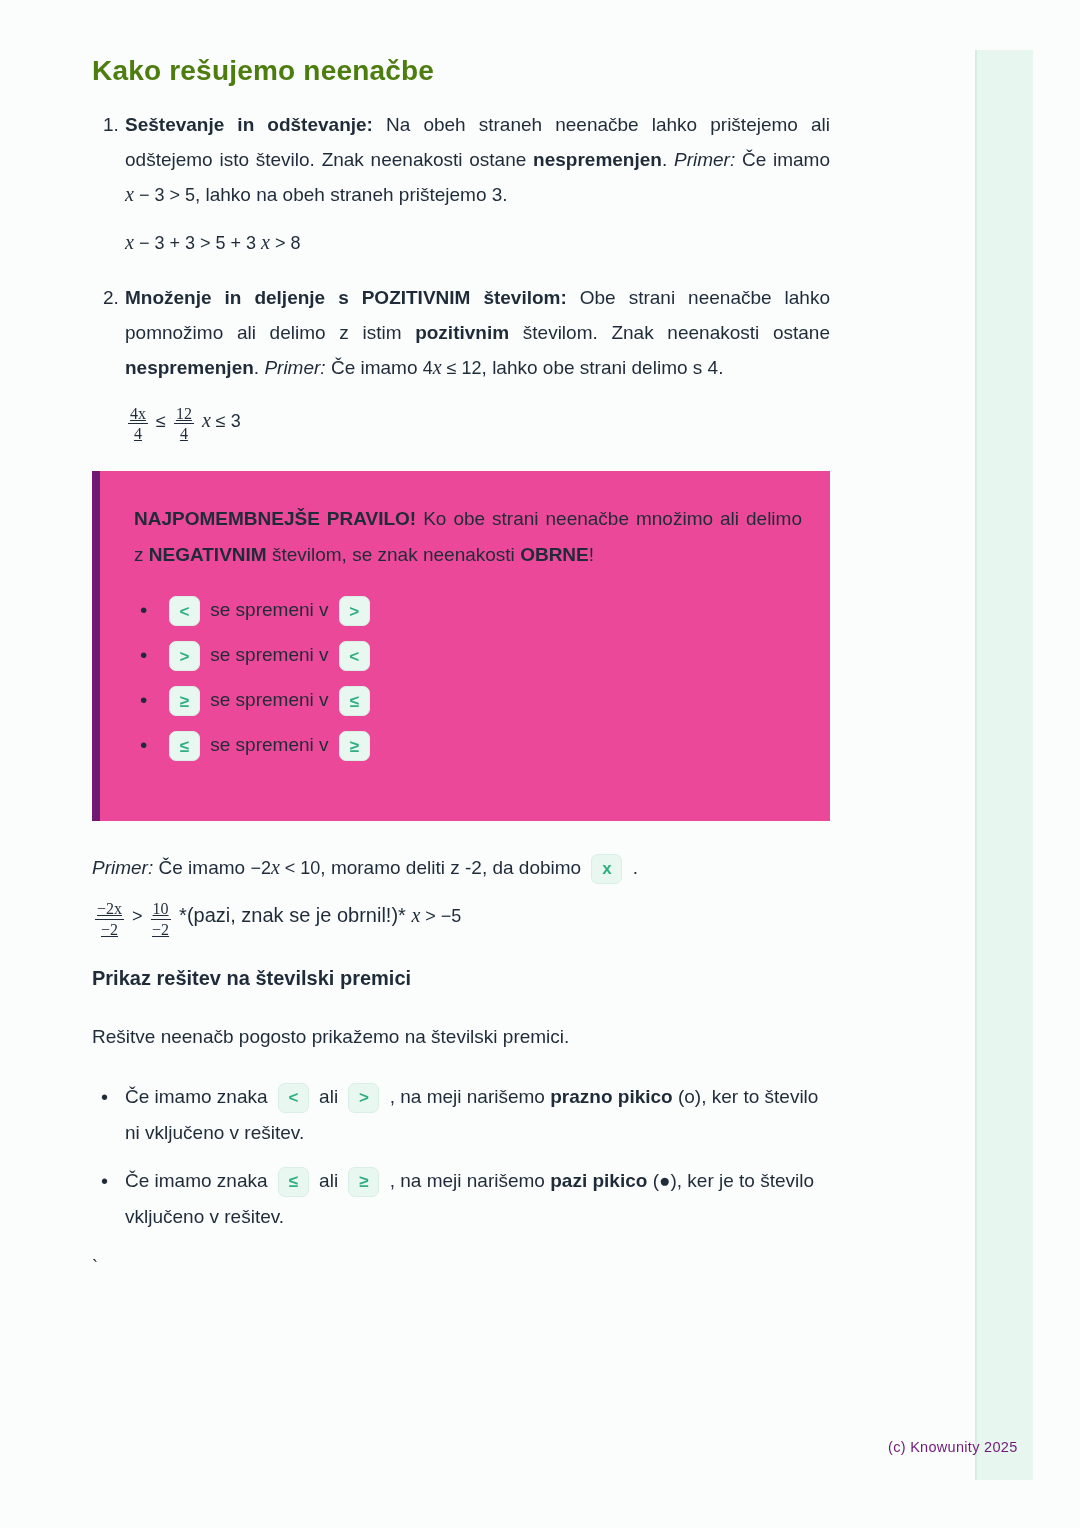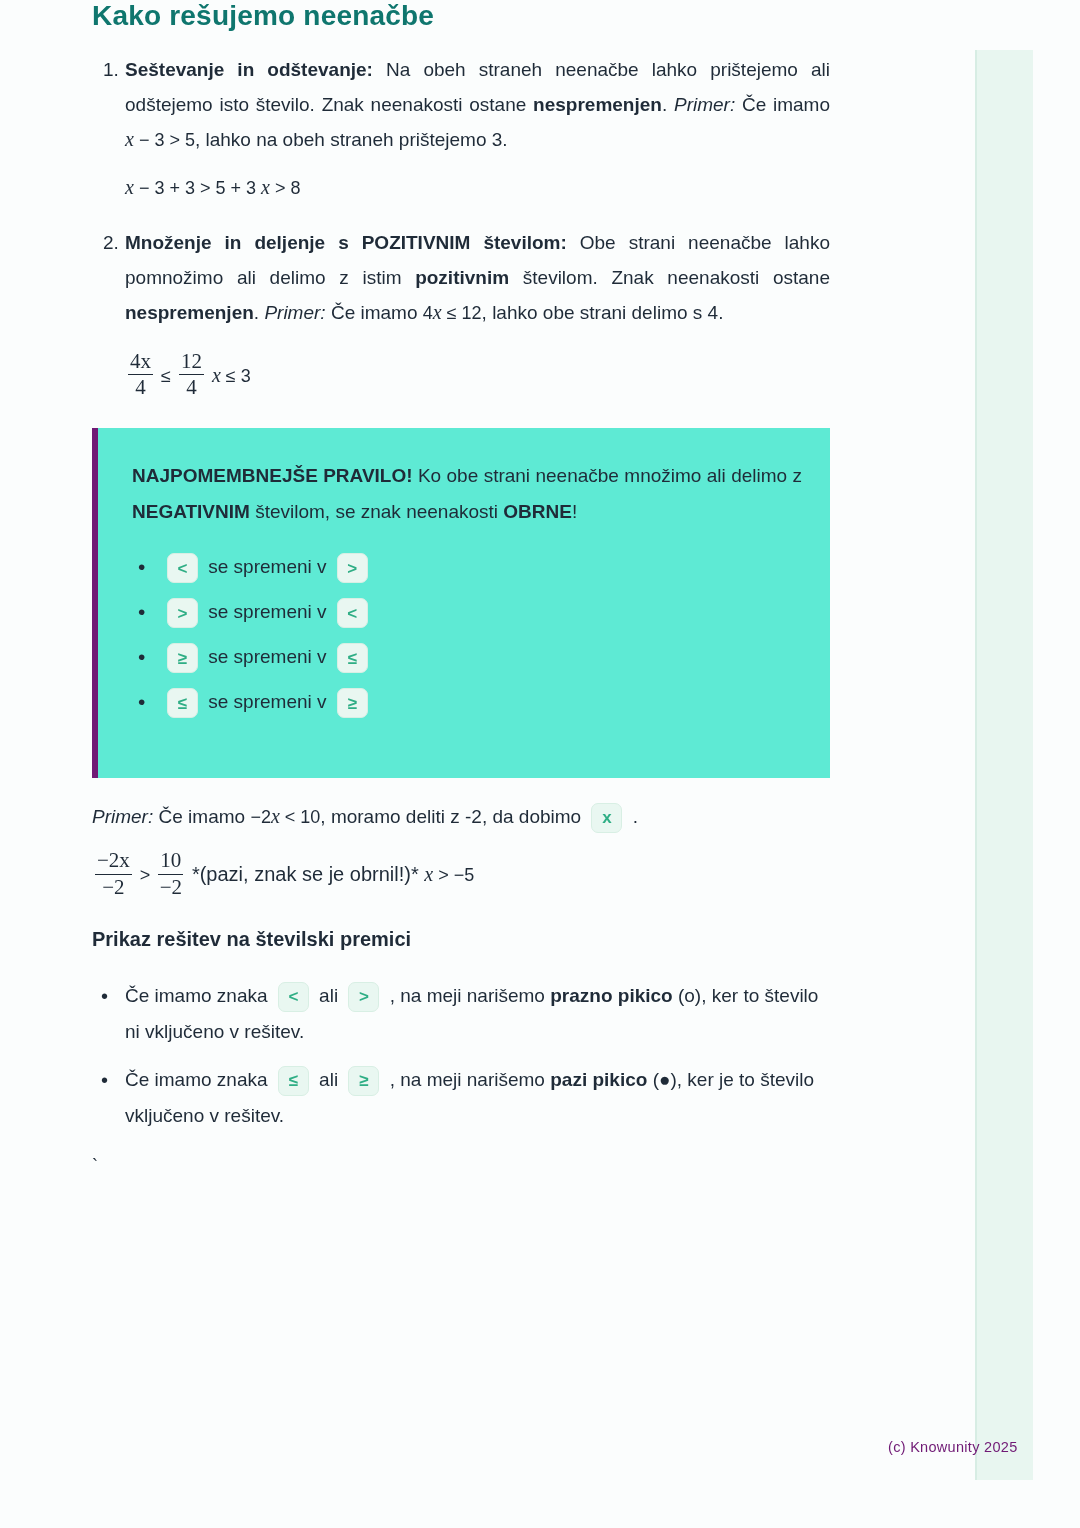--- a/index.html
+++ b/index.html
@@ -17,24 +17,25 @@
     width:58px; height:1430px;
     background:#e8f6f0;
     border-left:2px solid #d7ede4;
   }
   .content {
     position:absolute;
     left:92px; top:0;
     width:738px;
   }
   h1.page-title {
+    margin-top:55px;
     font-size:28px;
     line-height:32px;
     font-weight:700;
-    color:#0f766e;
+    color:#4d7c0f;
     letter-spacing:0.2px;
   }
   .para {
     font-size:19px;
     line-height:37px;
   }
   .justify { text-align:justify; }
   .intro { margin-top:22px; }
 
   
@@ -84,51 +85,52 @@
     font-size:17px;
     vertical-align:middle;
     font-family:"Liberation Sans","DejaVu Sans",sans-serif;
     font-style:normal;
   }
   .frac {
     display:inline-block;
     text-align:center;
     vertical-align:-12px;
     font-family:"Liberation Serif","DejaVu Serif",serif;
-    font-size:21px;
+    font-size:16px;
     line-height:1.2;
     margin:0 3px;
+    text-decoration:underline;
   }
   .frac .num { display:block; border-bottom:1.4px solid #1f2b38; padding:0 2px; }
   .frac .den { display:block; }
 
   
   .callout {
     margin-top:28px;
-    background:#5eead4;
-    border-left:6px solid #701a75;
+    background:#ec4899;
+    border-left:8px solid #701a75;
     padding:30px 28px 48px 34px;
   }
   .callout .para { line-height:36px; }
   .c-list { list-style:none; margin-top:20px; }
   .c-list li {
     position:relative;
     padding-left:30px;
     font-size:19px;
     line-height:33px;
     margin-bottom:12px;
   }
   .c-list li::before {
     content:"\2022";
     position:absolute;
     left:6px; top:0;
     font-size:21px;
   }
 
-  .example-para { margin-top:20px; line-height:36px; }
+  .example-para { margin-top:28px; line-height:36px; }
   .math-3 { margin-top:13px; margin-left:0; }
   h2.sub-heading {
     margin-top:24px;
     font-size:20px;
     line-height:30px;
     font-weight:700;
   }
   .nl-intro { margin-top:26px; line-height:36px; }
 
   .b-list { list-style:none; margin-top:24px; }
@@ -195,20 +197,21 @@
       <li><span class="s-badge">≤</span><span> se spremeni v </span><span class="s-badge">≥</span></li>
     </ul>
   </div>
 
   <p class="para example-para"><span class="s-i">Primer:</span><span> Če imamo </span><span class="s-m">−2</span><span class="s-mi">x</span><span class="s-m"> &lt; 10</span><span>, moramo deliti z -2, da dobimo </span><span class="s-badge">x</span><span> .</span></p>
 
   <div class="math-line math-3"><span class="frac"><span class="num">−2x</span><span class="den">−2</span></span><span class="s-m"> &gt; </span><span class="frac"><span class="num">10</span><span class="den">−2</span></span><span> *(pazi, znak se je obrnil!)* </span><span class="s-mi">x</span><span class="s-m"> &gt; −5</span></div>
 
   <h2 class="sub-heading">Prikaz rešitev na številski premici</h2>
 
+  <p class="para nl-intro">Rešitve neenačb pogosto prikažemo na številski premici.</p>
 
   <ul class="b-list">
     <li><span>Če imamo znaka </span><span class="s-badge">&lt;</span><span> ali </span><span class="s-badge">&gt;</span><span> , na meji narišemo </span><span class="s-b">prazno pikico</span><span> (o), ker to število ni vključeno v rešitev.</span></li>
     <li><span>Če imamo znaka </span><span class="s-badge">≤</span><span> ali </span><span class="s-badge">≥</span><span> , na meji narišemo </span><span class="s-b">pazi pikico</span><span> (●), ker je to število vključeno v rešitev.</span></li>
   </ul>
 
   <div class="stray-mark">`</div>
 
 </div>
 

